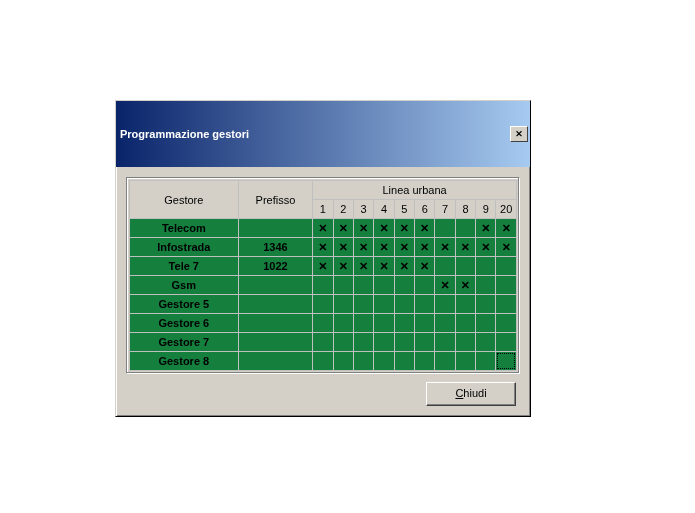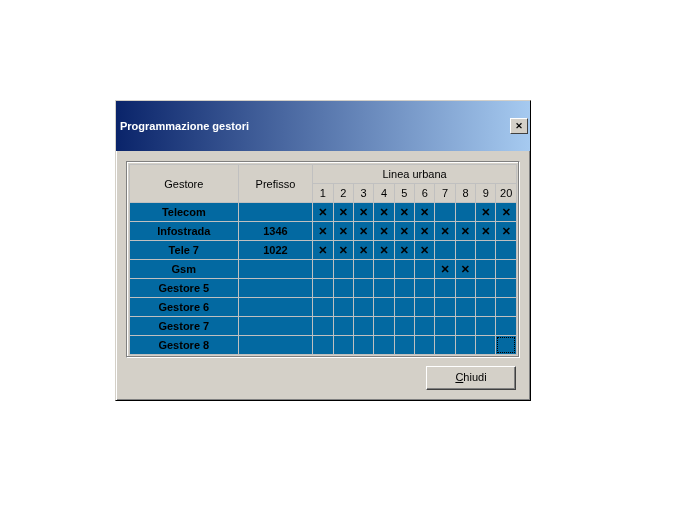--- a/index.html
+++ b/index.html
@@ -23,21 +23,21 @@
     border-left-color: #d4d0c8;
     box-shadow: inset 1px 1px 0 #fff, inset -1px -1px 0 #808080;
   }
   .titlebar {
     height: 34px;
     background: linear-gradient(to right, #0a246a, #a6caf0);
     color: #fff;
     display: flex;
     align-items: center;
     justify-content: space-between;
-    padding: 8px 2px;
+    padding: 16px 2px;
     font-weight: bold;
   }
   .titlebar .title {
     padding-left: 2px;
     font-size: 11px;
   }
   .titlebar .close-btn {
     width: 16px;
     height: 14px;
     background: #d4d0c8;
@@ -61,21 +61,21 @@
     border: 1px solid #808080;
     border-right-color: #fff;
     border-bottom-color: #fff;
     box-shadow: inset -1px -1px 0 #808080, inset 1px 1px 0 #fff;
     padding: 2px;
     background: #d4d0c8;
   }
   table.grid {
     border-collapse: collapse;
     width: 100%;
-    background: #0369a1;
+    background: #15803d;
     table-layout: fixed;
   }
   table.grid th, table.grid td {
     border: 1px solid #c0c0c0;
     padding: 0;
     text-align: center;
     font-size: 11px;
     height: 18px;
     line-height: 18px;
     overflow: hidden;

